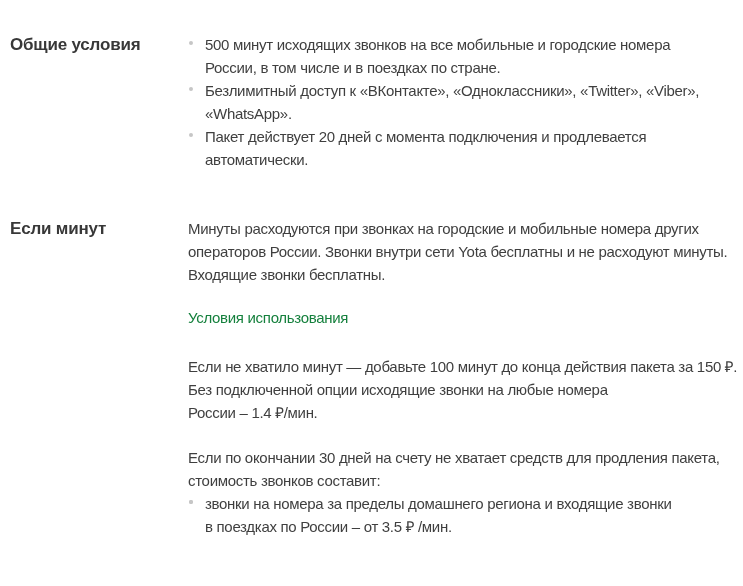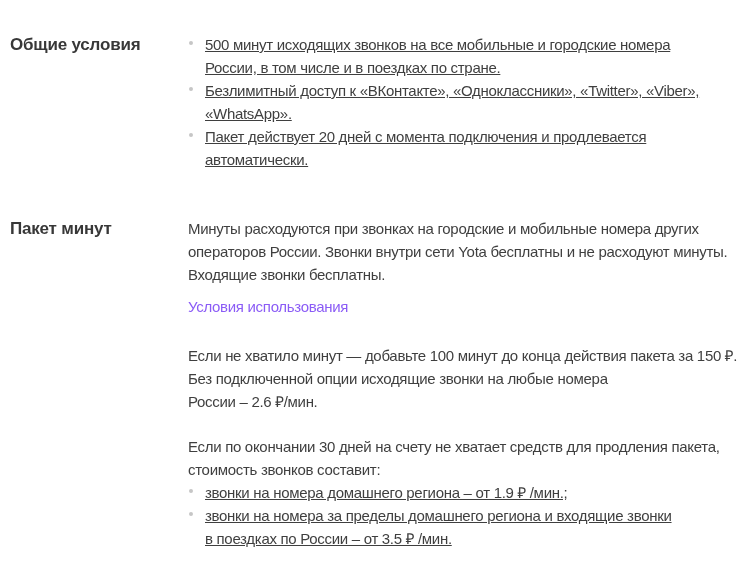--- a/index.html
+++ b/index.html
@@ -45,37 +45,36 @@
   }
   ul.dot-list {
     list-style: none;
     margin: 0;
     padding: 0;
   }
   ul.dot-list li {
     position: relative;
     padding-left: 17px;
     margin: 0;
-    text-decoration: underline;
   }
   .bullet {
     position: absolute;
     left: 1px;
     top: 8px;
     width: 4px;
     height: 4px;
     border: 2px solid #c6c6c6;
     background: #ececec;
     border-radius: 50%;
   }
   .li-text { white-space: pre; }
   .muted-link {
     display: inline-block;
-    margin-top: 9px;
-    color: #8b5cf6;
+    margin-top: 20px;
+    color: #15803d;
     text-decoration: none;
     cursor: pointer;
     white-space: pre;
   }
   .para-2 { margin-top: 26px !important; }
   .para-3 { margin-top: 22px !important; }
 </style>
 </head>
 <body>
 
@@ -98,35 +97,34 @@
         <li>
           <span class="bullet"></span>
           <span class="li-text">Пакет действует 20 дней с момента подключения и продлевается
 автоматически.</span>
         </li>
       </ul>
     </div>
   </section>
 
   <section class="row">
-    <h2 class="row-title">Пакет минут</h2>
+    <h2 class="row-title">Если минут</h2>
     <div class="row-content">
       <p>Минуты расходуются при звонках на городские и мобильные номера других
 операторов России. Звонки внутри сети Yota бесплатны и не расходуют минуты.
 Входящие звонки бесплатны.</p>
       <a class="muted-link">Условия использования</a>
       <p class="para-2">Если не хватило минут — добавьте 100 минут до конца действия пакета за 150 ₽.
 Без подключенной опции исходящие звонки на любые номера
-России – 2.6 ₽/мин.</p>
+России – 1.4 ₽/мин.</p>
       <p class="para-3">Если по окончании 30 дней на счету не хватает средств для продления пакета,
 стоимость звонков составит:</p>
       <ul class="dot-list">
         <li>
           <span class="bullet"></span>
-          <span class="li-text">звонки на номера домашнего региона – от 1.9 ₽ /мин.;</span>
         </li>
         <li>
           <span class="bullet"></span>
           <span class="li-text">звонки на номера за пределы домашнего региона и входящие звонки
 в поездках по России – от 3.5 ₽ /мин.</span>
         </li>
       </ul>
     </div>
   </section>
 

